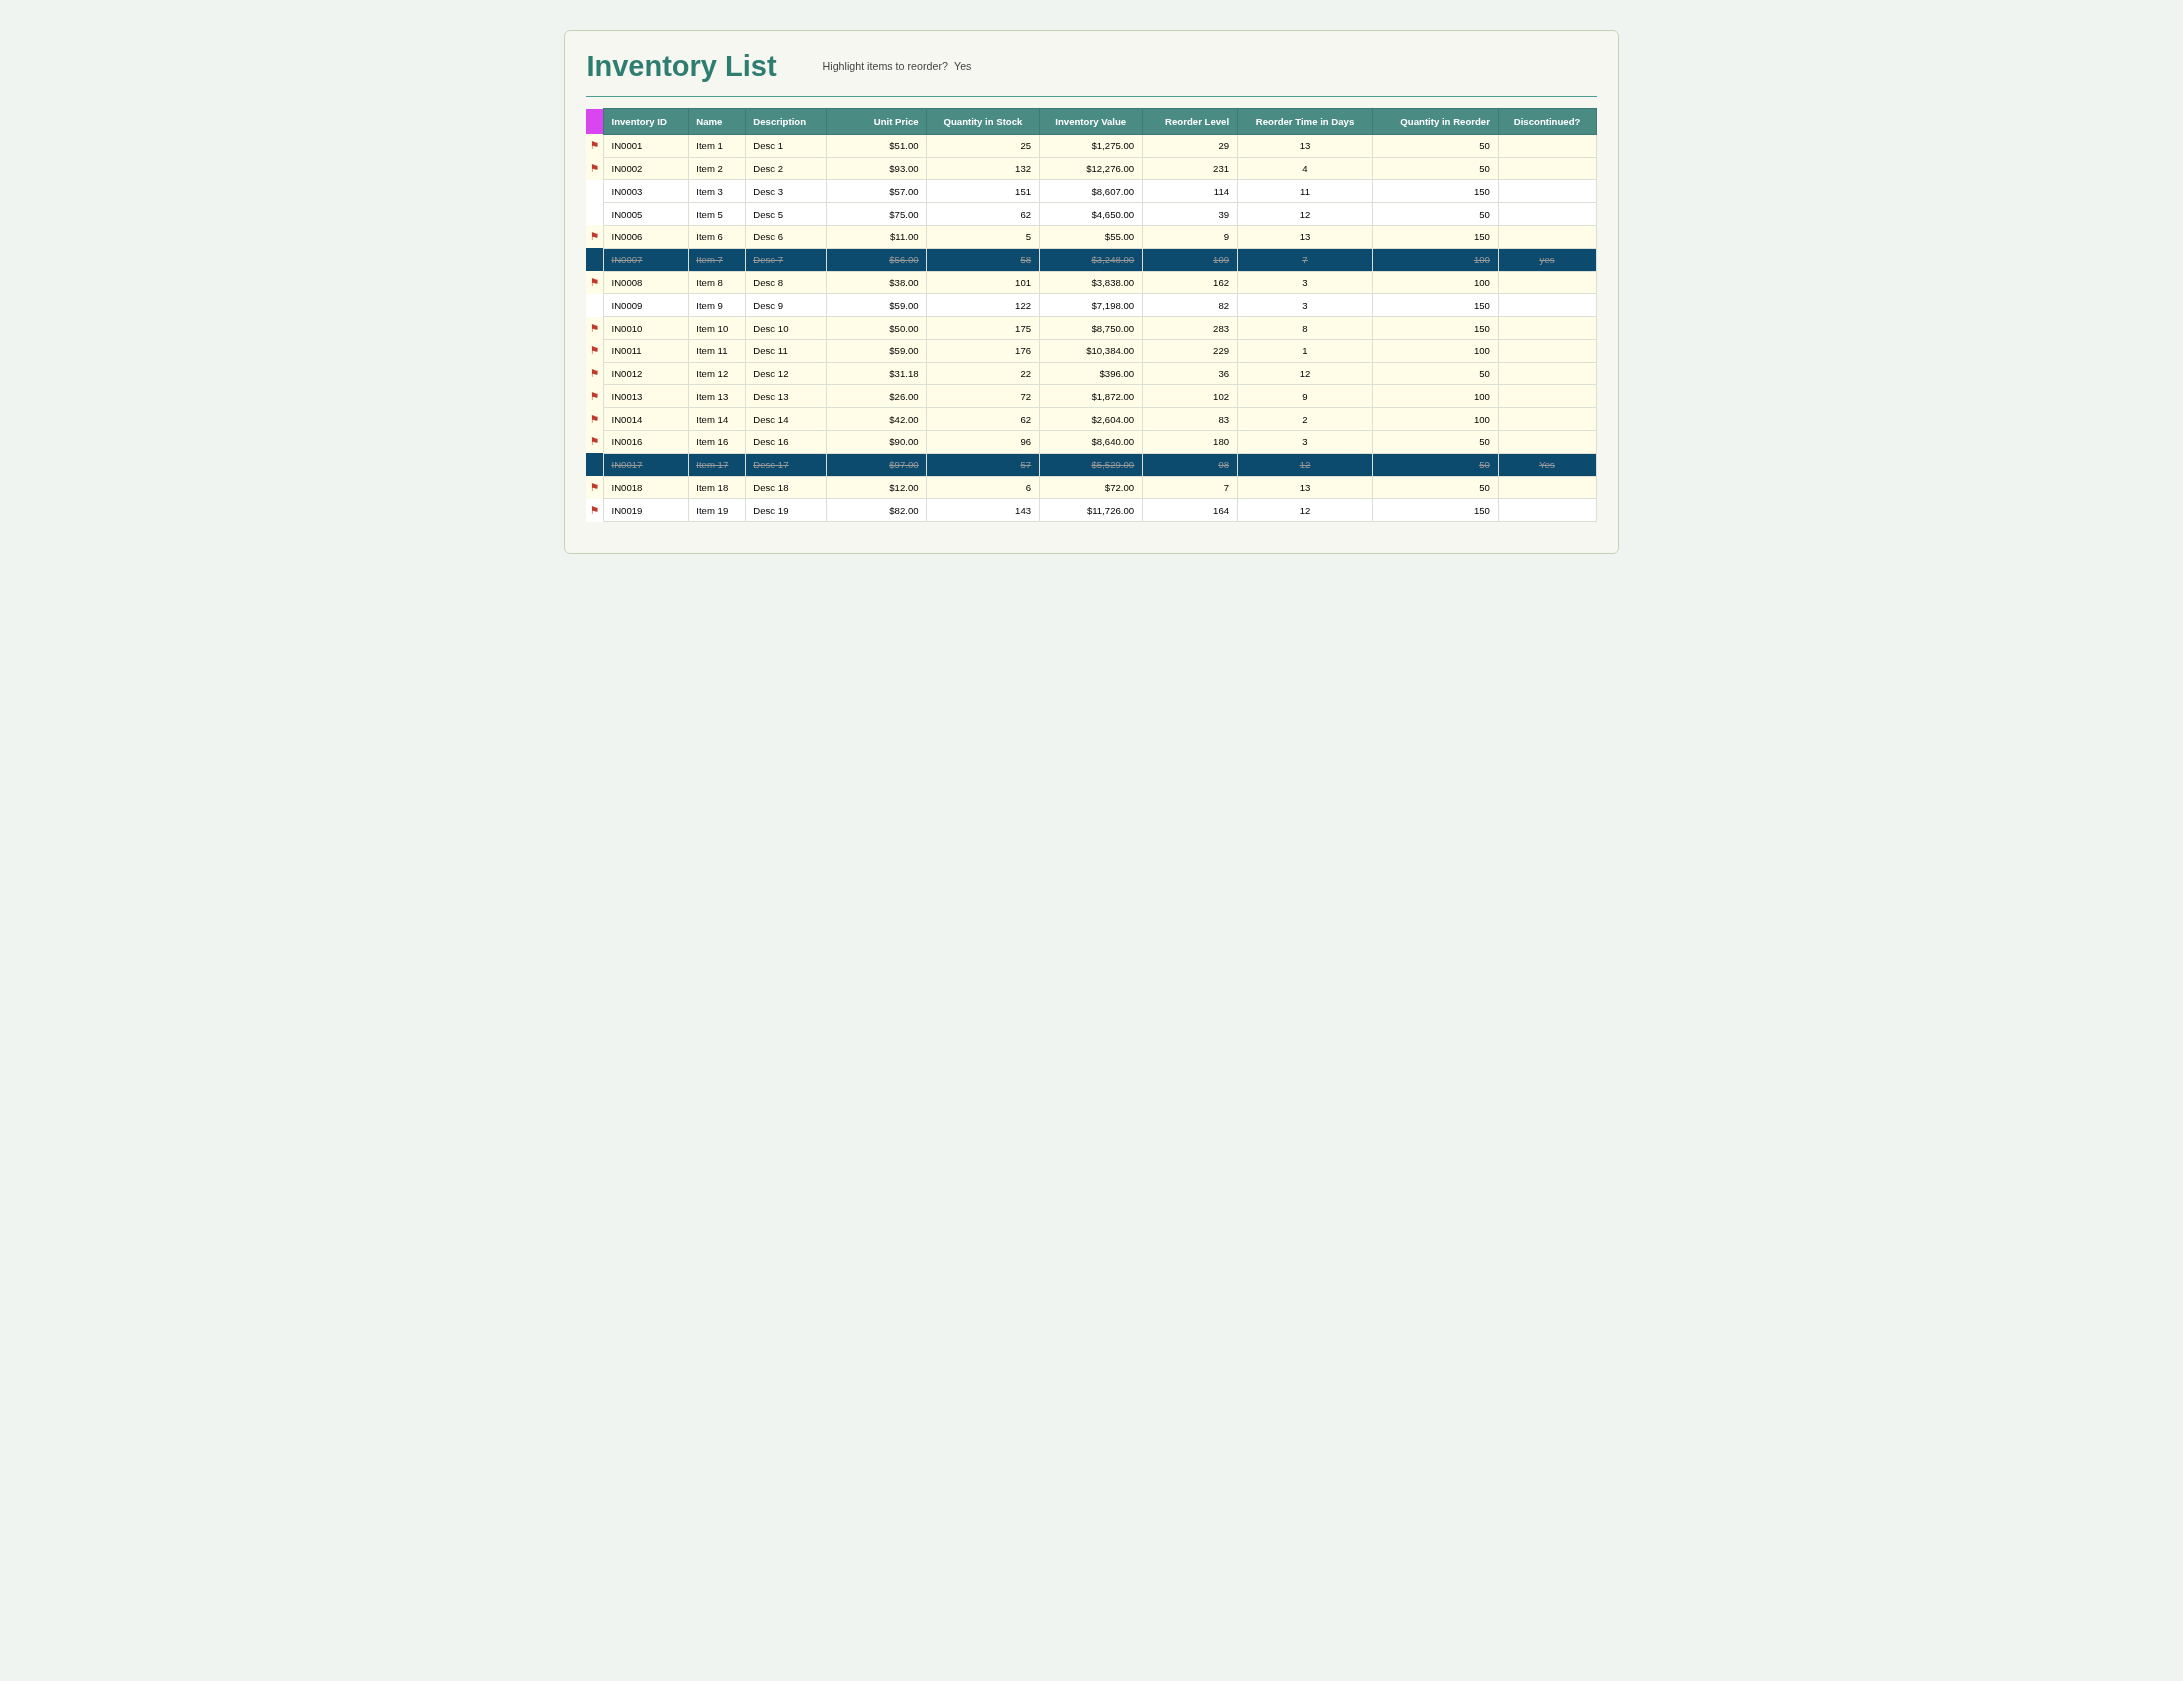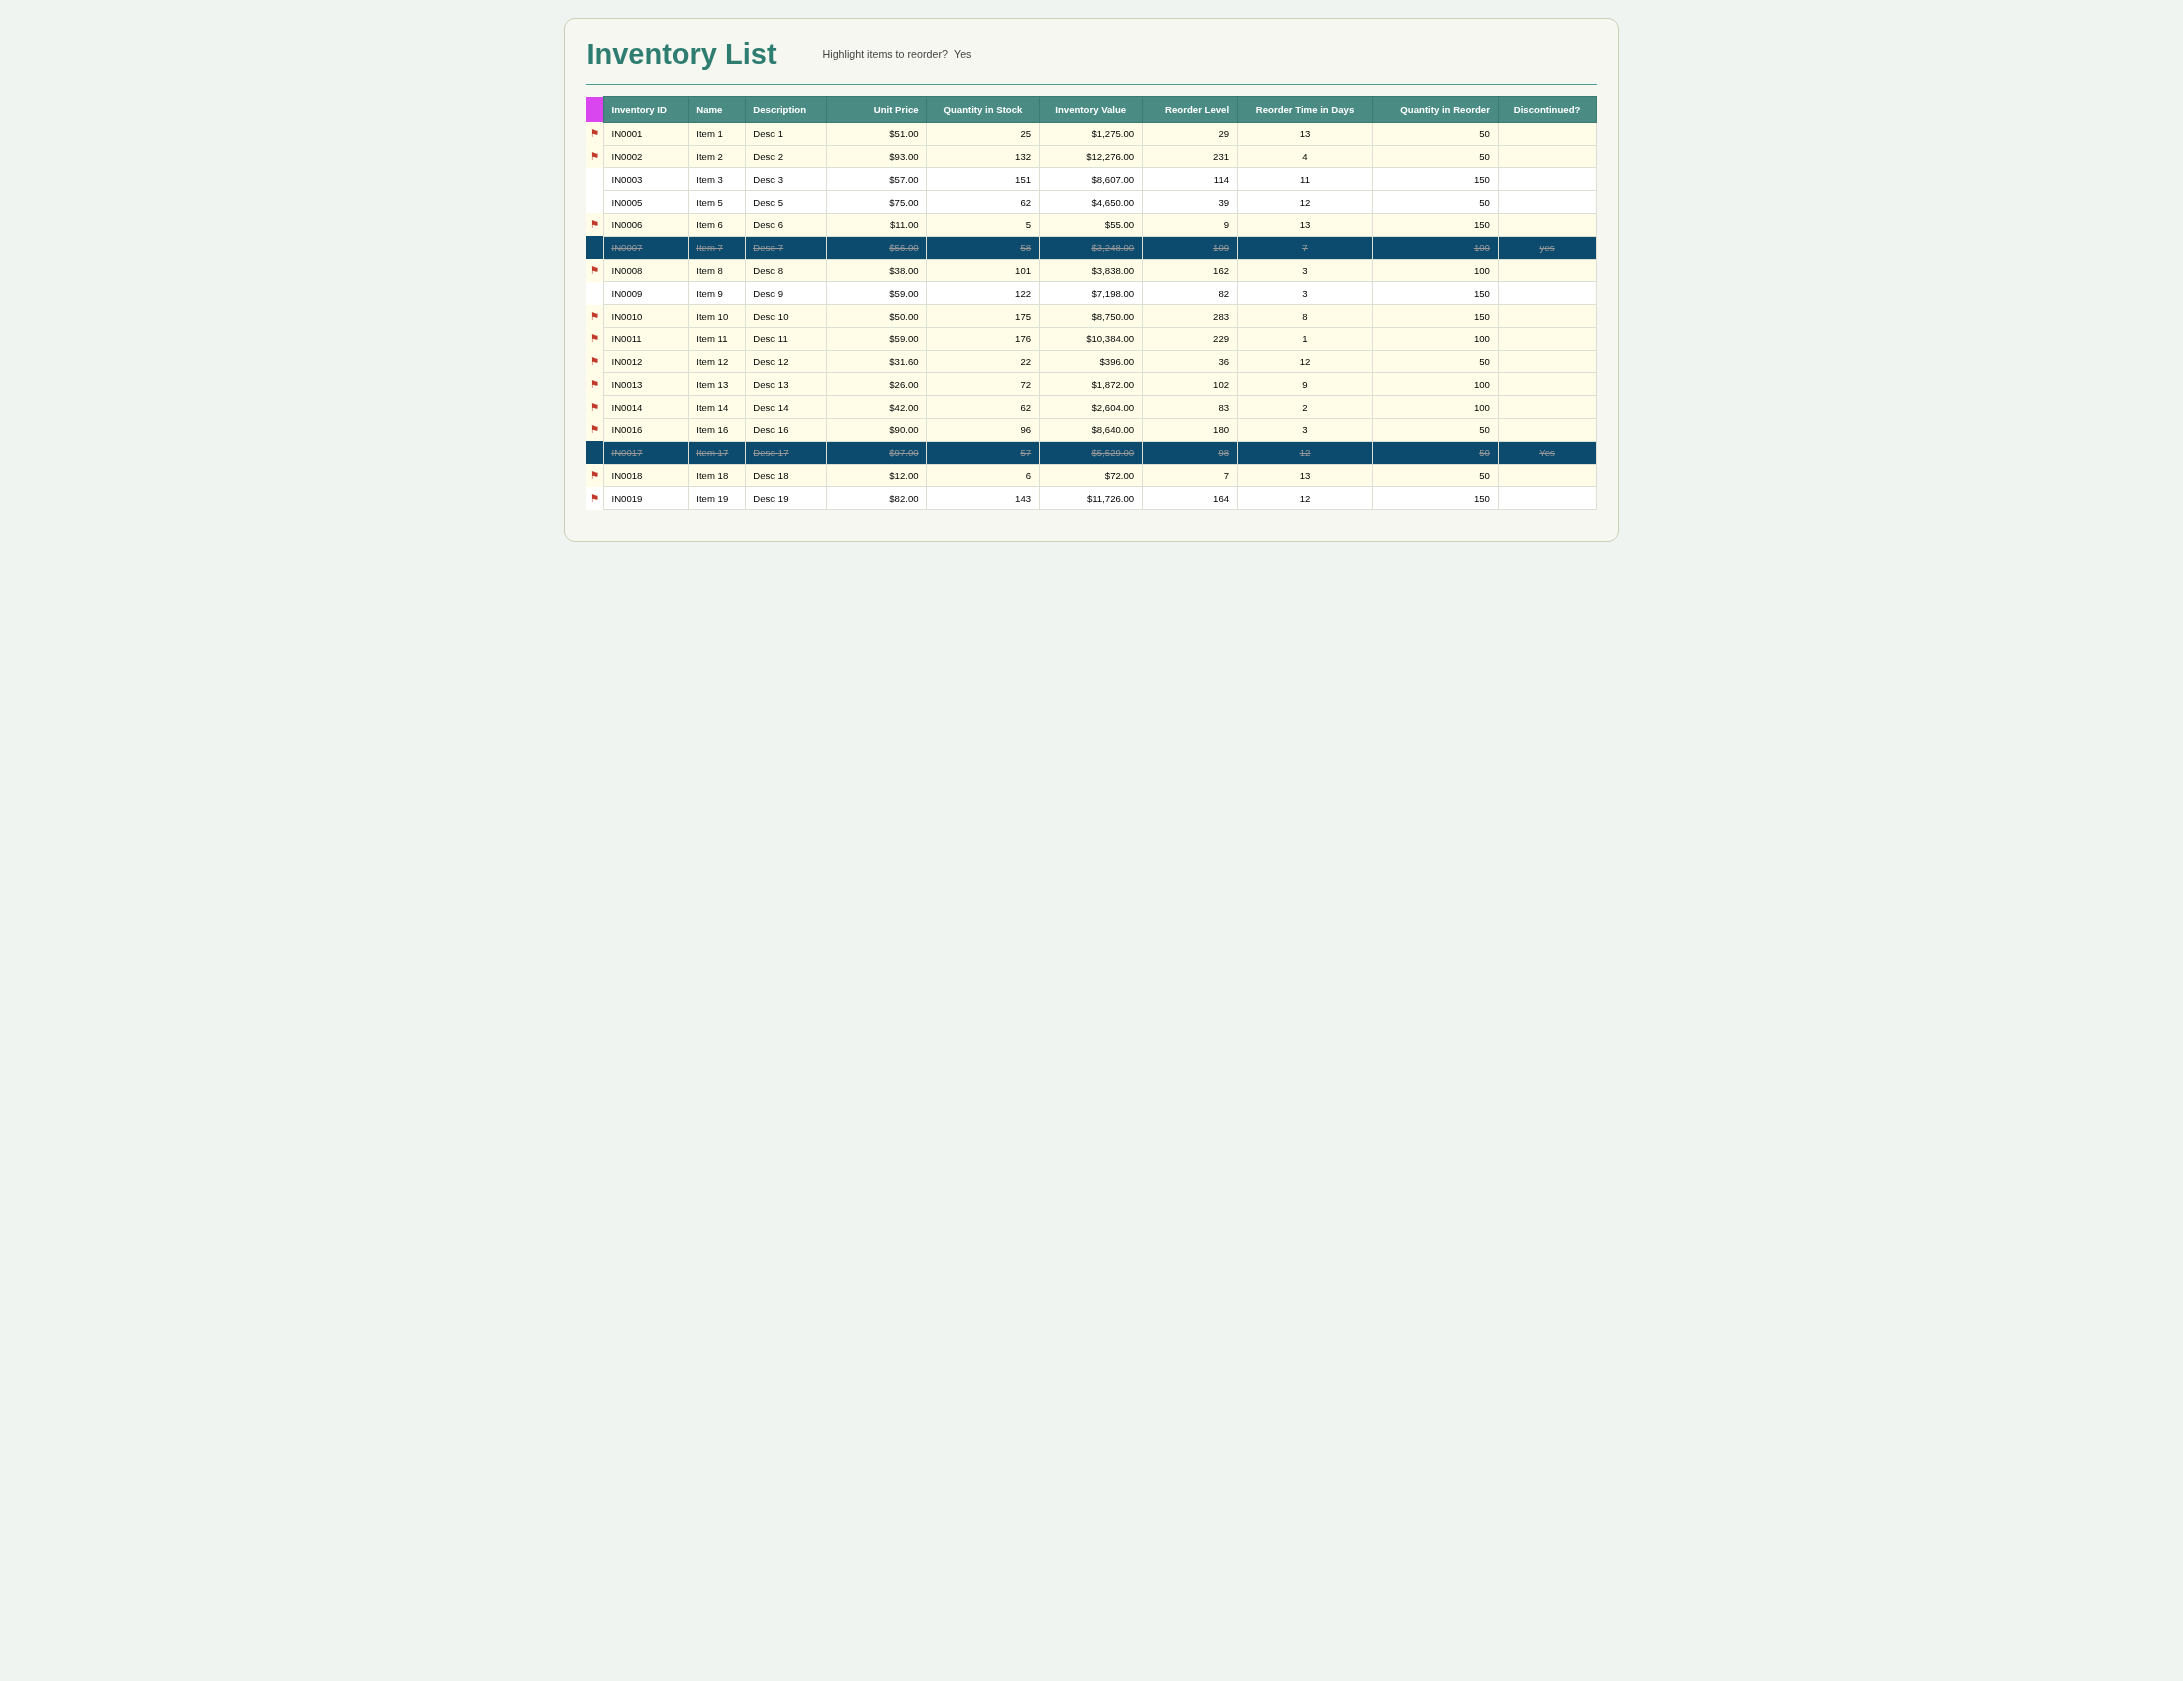--- a/index.html
+++ b/index.html
@@ -5,24 +5,24 @@
     * { box-sizing: border-box; margin: 0; padding: 0; }
     body {
       font-family: Arial, sans-serif;
       background: #f0f4f0;
       padding: 18.3px;
       font-size: 10px;
     }
     .page-container {
       background: #f5f7f0;
       border: 0.8px solid #c8d0b8;
-      border-radius: 11px;
+      border-radius: 6px;
       padding: 18.3px 21.4px 31px 21.4px;
       max-width: 1055px;
-      margin: 0 auto;
+      margin: 12px auto;
     }
     .header-row {
       display: flex;
       align-items: center;
       margin-bottom: 13.8px;
     }
     .page-title {
       font-size: 29px;
       font-weight: bold;
       color: #2e7d70;
@@ -275,21 +275,21 @@
             <td class="num">229</td>
             <td class="ctr">1</td>
             <td class="num">100</td>
             <td class="ctr"></td>
           </tr>
           <tr class="highlight-row">
             <td class="col-flag"><span style="color: rgb(192, 57, 43); font-size: 10.7px;">⚑</span></td>
             <td>IN0012</td>
             <td>Item 12</td>
             <td>Desc 12</td>
-            <td class="num">$31.60</td>
+            <td class="num">$31.18</td>
             <td class="num">22</td>
             <td class="num">$396.00</td>
             <td class="num">36</td>
             <td class="ctr">12</td>
             <td class="num">50</td>
             <td class="ctr"></td>
           </tr>
           <tr class="highlight-row">
             <td class="col-flag"><span style="color: rgb(192, 57, 43); font-size: 10.7px;">⚑</span></td>
             <td>IN0013</td>

